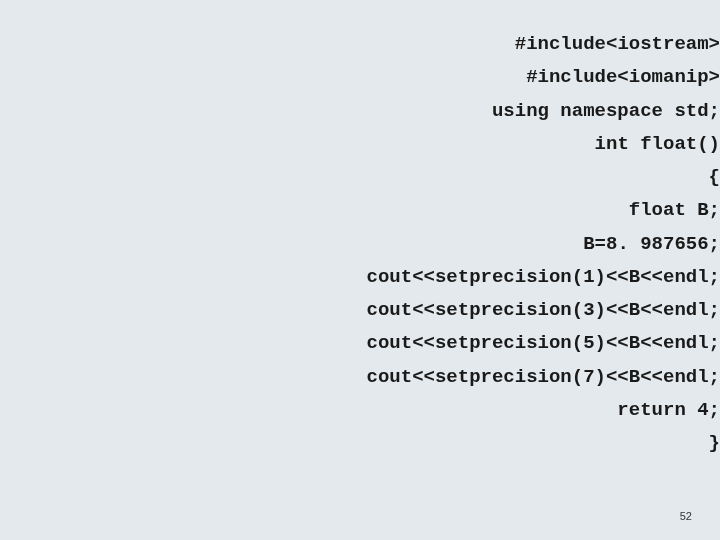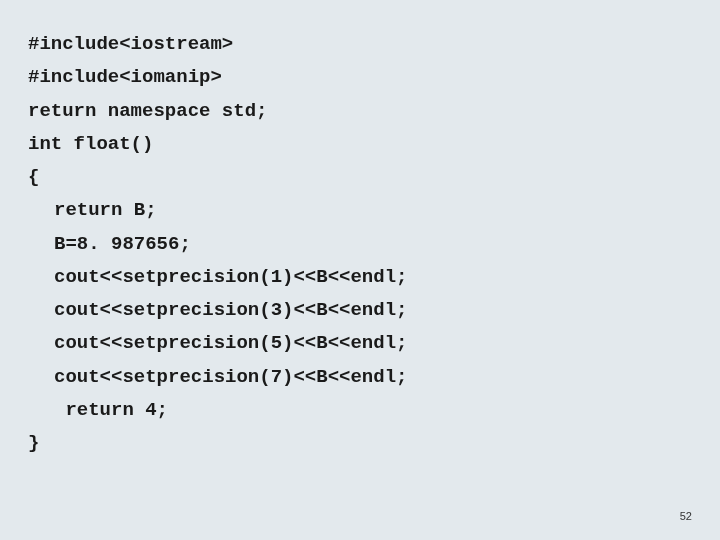--- a/index.html
+++ b/index.html
@@ -14,43 +14,44 @@
       font-family: "Courier New", Courier, monospace;
       font-weight: bold;
       font-size: 19px;
       color: #1a1a1a;
       position: relative;
       padding: 28px 0 0 28px;
     }
     .code-line {
       line-height: 1.75;
       white-space: pre;
+      text-align: right;
     }
     .indent {
       padding-left: 26px;
     }
     .page-number {
       position: absolute;
       bottom: 18px;
       right: 28px;
       font-family: Arial, sans-serif;
       font-size: 11px;
       font-weight: normal;
       color: #333;
     }
   </style>
 </head>
 <body>
 
 <div class="code-line">#include&lt;iostream&gt;</div>
 <div class="code-line">#include&lt;iomanip&gt;</div>
-<div class="code-line">return namespace std;</div>
+<div class="code-line">using namespace std;</div>
 <div class="code-line">int float()</div>
 <div class="code-line">{</div>
-<div class="code-line indent">return B;</div>
+<div class="code-line indent">float B;</div>
 <div class="code-line indent">B=8. 987656;</div>
 <div class="code-line indent">cout&lt;&lt;setprecision(1)&lt;&lt;B&lt;&lt;endl;</div>
 <div class="code-line indent">cout&lt;&lt;setprecision(3)&lt;&lt;B&lt;&lt;endl;</div>
 <div class="code-line indent">cout&lt;&lt;setprecision(5)&lt;&lt;B&lt;&lt;endl;</div>
 <div class="code-line indent">cout&lt;&lt;setprecision(7)&lt;&lt;B&lt;&lt;endl;</div>
 <div class="code-line indent"> return 4;</div>
 <div class="code-line">}</div>
 
 <div class="page-number">52</div>
 

